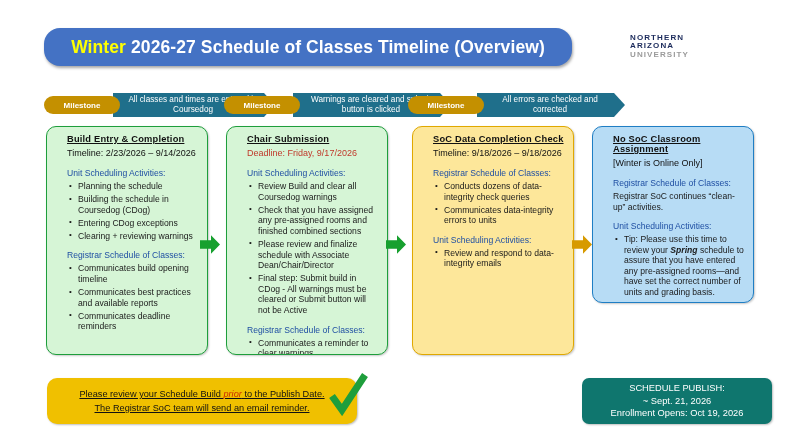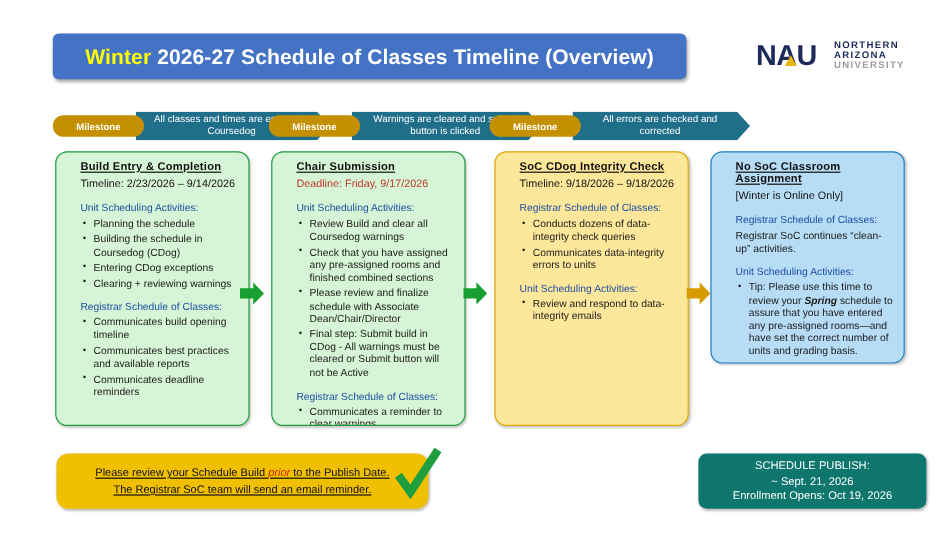--- a/index.html
+++ b/index.html
@@ -7,21 +7,21 @@
     width:792px;height:446px;
     background:#ffffff;
     font-family:"Liberation Sans","DejaVu Sans",sans-serif;
     position:relative;overflow:hidden;
   }
   .stage{position:absolute;left:0;top:0;width:792px;height:446px;}
 
   
   .title-bar{
     position:absolute;left:44px;top:28px;width:528px;height:38px;
-    background:#4472c4;border-radius:5px;
+    background:#4472c4;border-radius:16px;
     box-shadow:1px 2px 3px rgba(0,0,0,.35);
     display:flex;align-items:center;justify-content:center;
   }
   .title-text{
     font-size:17.5px;font-weight:bold;color:#ffffff;white-space:nowrap;
     letter-spacing:.1px;
   }
   .title-text .hl{color:#ffff00;}
 
   
@@ -126,24 +126,20 @@
 </head>
 <body>
 
 <div class="stage">
 
   <div class="title-bar">
     <div class="title-text"><span class="hl">Winter</span><span> 2026-27 Schedule of Classes Timeline (Overview)</span></div>
   </div>
 
   <div class="logo">
-    <div class="logo-mark">
-      <span class="logo-word">NAU</span>
-      <span class="logo-tri"></span>
-    </div>
     <div class="logo-lines">
       <span>NORTHERN</span>
       <span>ARIZONA</span>
       <span class="gray">UNIVERSITY</span>
     </div>
   </div>
 
   <div class="milestone" style="left:44px;top:93px;">
     <div class="ms-pill">Milestone</div>
     <div class="ms-arrow" style="width:132px;">
@@ -199,21 +195,21 @@
     <ul class="p-list">
       <li>Communicates a reminder to clear warnings</li>
     </ul>
   </div>
 
   <div class="flow-arrow green" style="left:386px;top:234px;">
       <i></i>
     </div>
 
   <div class="panel yellow" style="left:412px;top:126px;width:162px;height:229px;">
-    <div class="p-title">SoC CDog Integrity Check</div>
+    <div class="p-title">SoC Data Completion Check</div>
     <div class="p-sub">Timeline: 9/18/2026 – 9/18/2026</div>
     <div class="p-head">Registrar Schedule of Classes:</div>
     <ul class="p-list">
       <li>Conducts dozens of data-integrity check queries</li>
       <li>Communicates data-integrity errors to units</li>
     </ul>
     <div class="p-head">Unit Scheduling Activities:</div>
     <ul class="p-list">
       <li>Review and respond to data-integrity emails</li>
     </ul>

